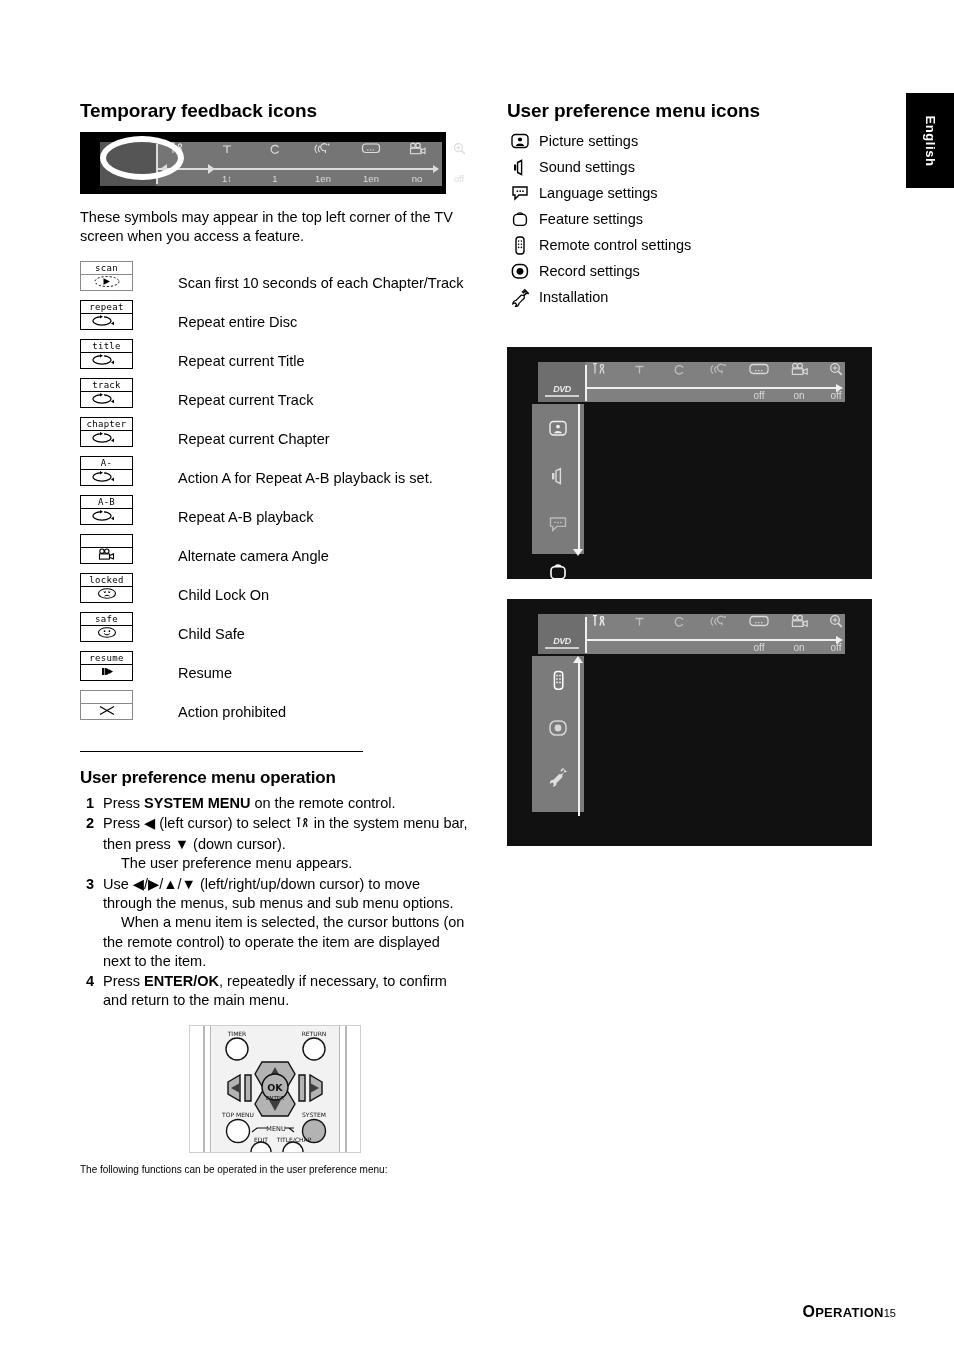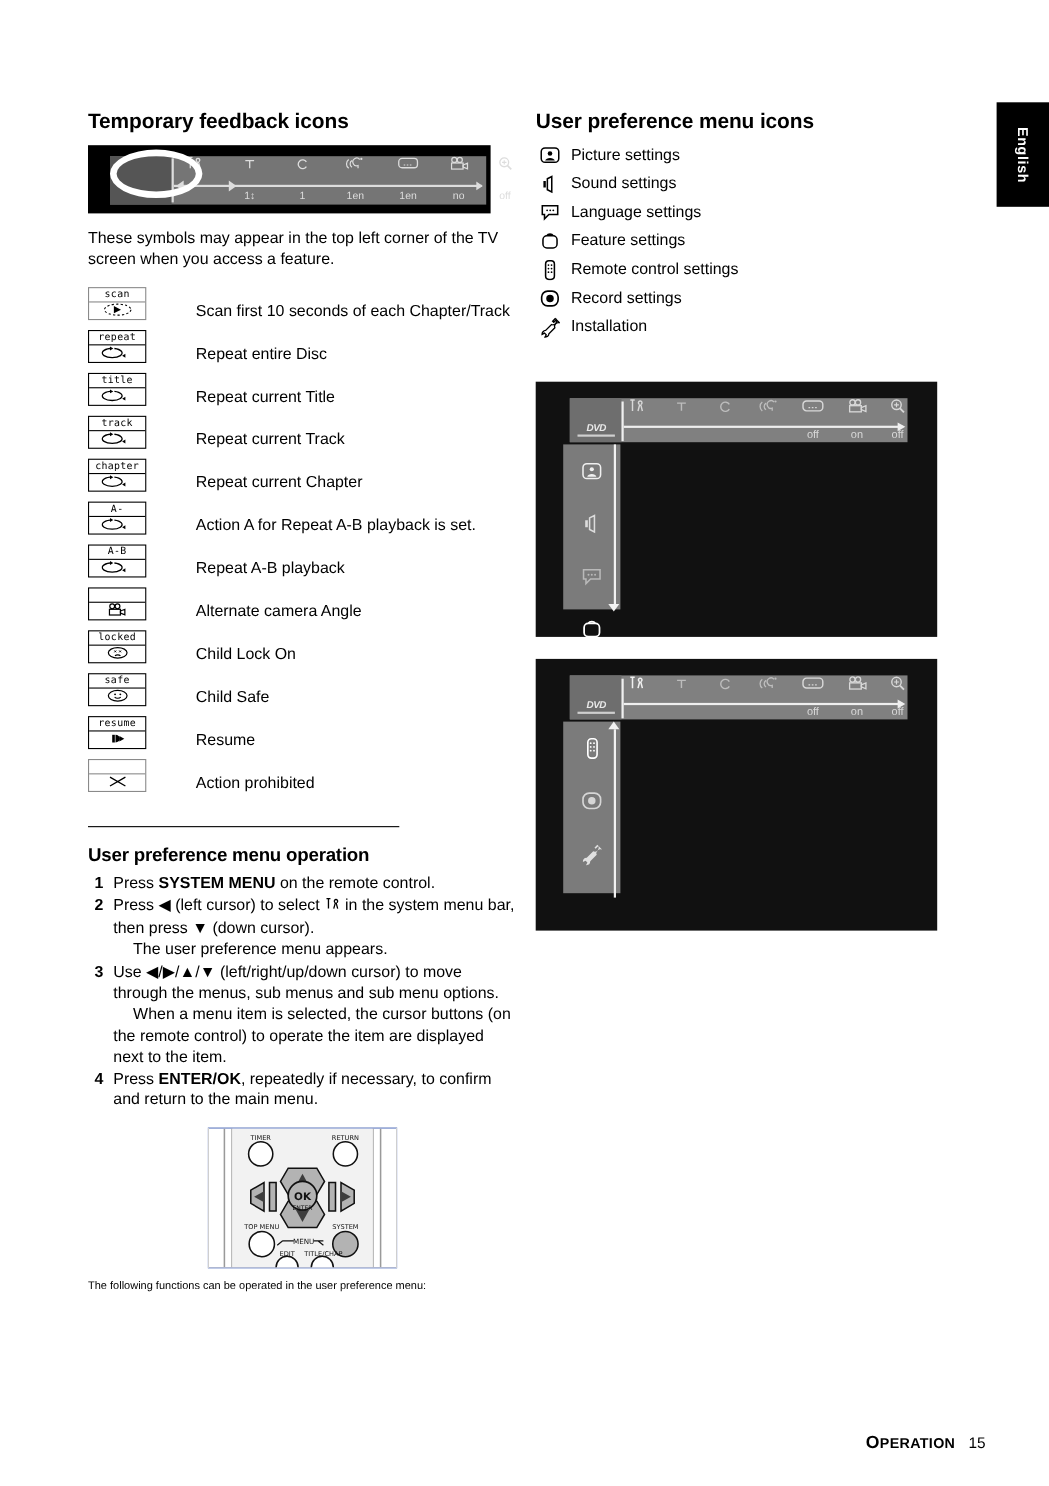--- a/index.html
+++ b/index.html
@@ -12,21 +12,21 @@
     color:#000;
     position:relative;
     overflow:hidden;
     -webkit-font-smoothing:antialiased;
   }
 
   
   #page { position:absolute; inset:0; }
 
   .col-left  { position:absolute; left:80px;  top:100px; width:390px; }
-  .col-right { position:absolute; left:487px; top:100px; width:390px; }
+  .col-right { position:absolute; left:507px; top:100px; width:390px; }
 
   
   #lang-tab {
     position:absolute; right:0; top:93px;
     width:48px; height:95px;
     background:#000;
   }
   #lang-tab .vert {
     position:absolute; left:50%; top:50%;
     transform:translate(-50%,-50%) rotate(90deg);
@@ -147,21 +147,21 @@
   .tvscreen .scrollcap { position:absolute; left:66px; width:0; height:0;
       border-left:5px solid transparent; border-right:5px solid transparent; }
 
   
   .follow { position:absolute; left:80px; top:1163px; width:360px; font-size:10px; line-height:1.33; }
   .rightnote { position:absolute; left:529px; top:861px; width:360px; font-size:14.5px; line-height:1.33; }
 
   #footer { position:absolute; right:58px; bottom:30px; font-size:14px; }
   #footer .op { font-weight:bold; letter-spacing:.3px; }
   #footer .op .big { font-size:16px; }
-  #footer .pg { margin-left:12px; font-size:14px; }
+  #footer .pg { font-size:11px; }
 </style>
 </head>
 <body>
 
 <div id="page">
 
   <div id="lang-tab">
     <span class="vert">English</span>
   </div>
 

